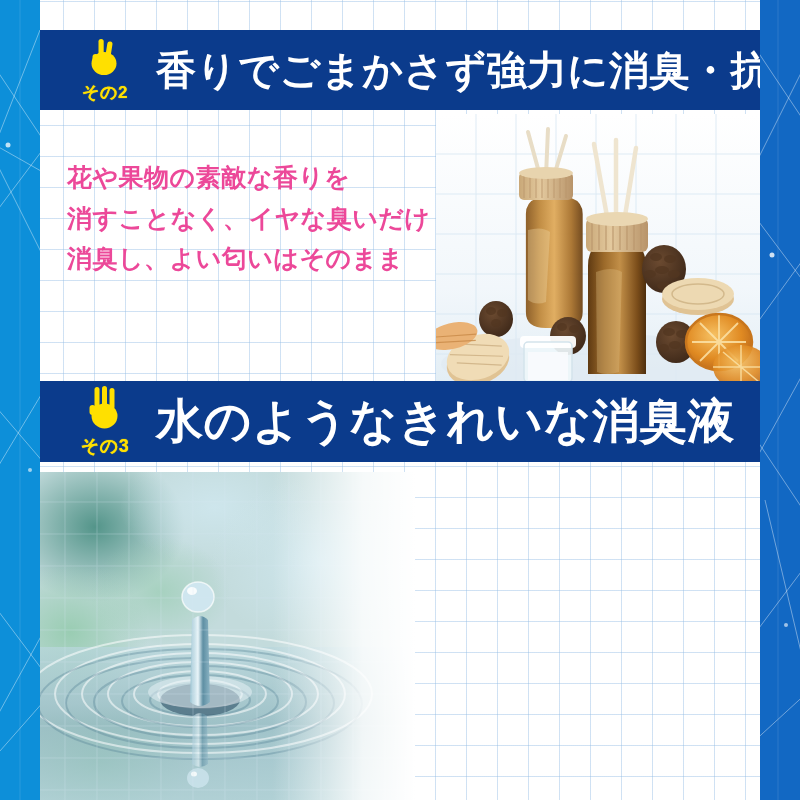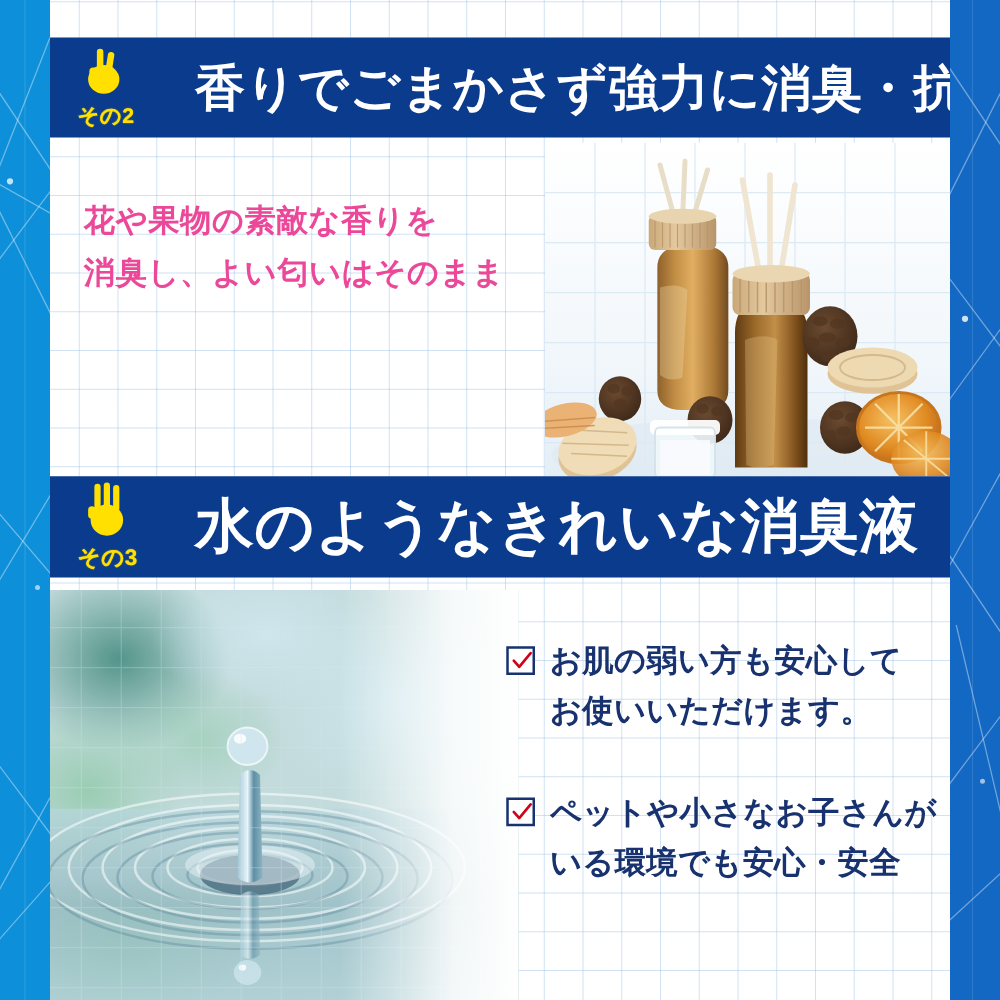--- a/index.html
+++ b/index.html
@@ -51,21 +51,21 @@
     overflow:hidden;
   }
   #banner2{top:30px;height:80px;}
   #banner3{top:381px;height:81px;}
 
   .badge{
     flex:0 0 auto;
     width:86px;
     display:flex;
     flex-direction:column;
-    align-items:flex-start;
+    align-items:center;
     justify-content:center;
     margin-left:22px;
   }
   .badge .hand{display:block;}
   .badge .badge-label{
     color:#ffe000;
     font-weight:bold;
     font-size:17px;
     letter-spacing:.5px;
     margin-top:1px;
@@ -212,20 +212,21 @@
         </svg>
         <div class="badge-label">その2</div>
       </div>
       <div class="banner-title">香りでごまかさず強力に消臭・抗菌</div>
     </div>
 
     <div id="section2-body">
 
       <div class="body-copy">
         <div>花や果物の素敵な香りを</div>
+        <div>消すことなく、イヤな臭いだけ</div>
         <div>消臭し、よい匂いはそのまま</div>
       </div>
 
       <div class="photo-diffuser">
         <svg viewBox="0 0 330 267" preserveAspectRatio="none">
           <defs>
             <linearGradient id="bgph" x1="0" y1="0" x2="0" y2="1">
               <stop offset="0" stop-color="#ffffff"></stop>
               <stop offset="0.65" stop-color="#f2f7fb"></stop>
               <stop offset="1" stop-color="#e3eef5"></stop>
@@ -453,43 +454,16 @@
 
           <g stroke="#d6e6f2" stroke-width="1" opacity=".28">
             <path d="M0 30 H375 M0 62 H375 M0 94 H375 M0 126 H375 M0 158 H375 M0 190 H375 M0 222 H375 M0 254 H375 M0 286 H375 M0 318 H375"></path>
             <path d="M25 0 V328 M57 0 V328 M89 0 V328 M121 0 V328 M153 0 V328 M185 0 V328 M217 0 V328 M249 0 V328 M281 0 V328 M313 0 V328 M345 0 V328"></path>
           </g>
 
           <rect width="375" height="328" fill="url(#wfade)"></rect>
         </svg>
       </div>
 
-      <div class="check-list">
-
-        <div class="check-item">
-          <span class="checkbox">
-            <svg width="19" height="19" viewBox="0 0 19 19">
-              <path d="M3 9.5 L7.4 14.5 L16.5 3.5" fill="none" stroke="#d0021b" stroke-width="2.1" stroke-linecap="round" stroke-linejoin="round"></path>
-            </svg>
-          </span>
-          <span class="check-text">
-            <span>お肌の弱い方も安心して</span><br>
-            <span>お使いいただけます。</span>
-          </span>
-        </div>
-
-        <div class="check-item">
-          <span class="checkbox">
-            <svg width="19" height="19" viewBox="0 0 19 19">
-              <path d="M3 9.5 L7.4 14.5 L16.5 3.5" fill="none" stroke="#d0021b" stroke-width="2.1" stroke-linecap="round" stroke-linejoin="round"></path>
-            </svg>
-          </span>
-          <span class="check-text">
-            <span>ペットや小さなお子さんが</span><br>
-            <span>いる環境でも安心・安全</span>
-          </span>
-        </div>
-
-      </div>
     </div>
 
   </div>
 </div>
 
 </body></html>

